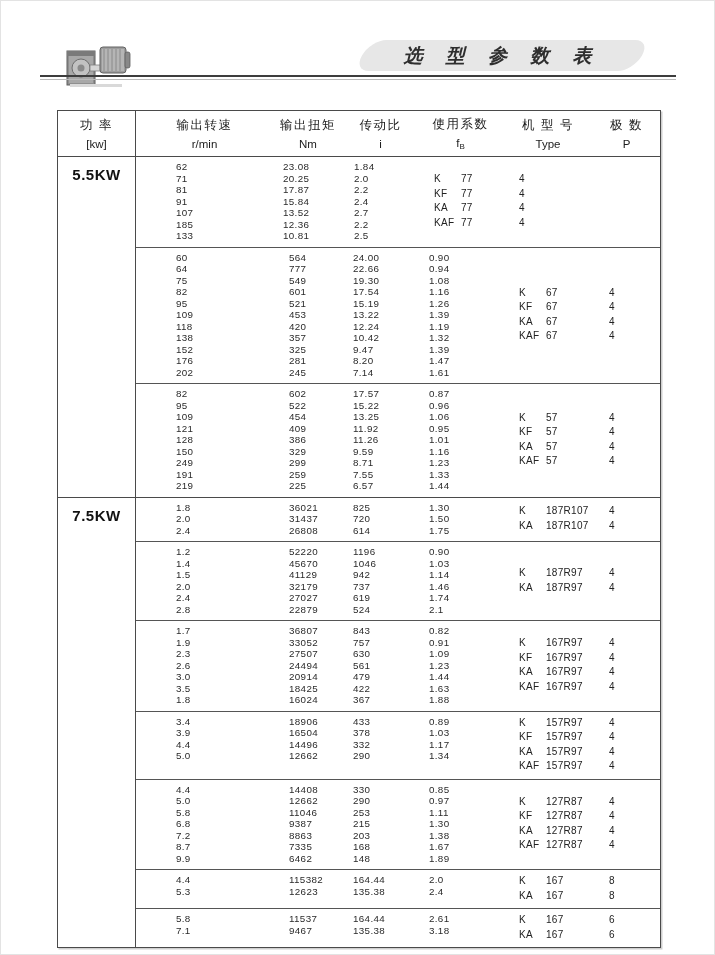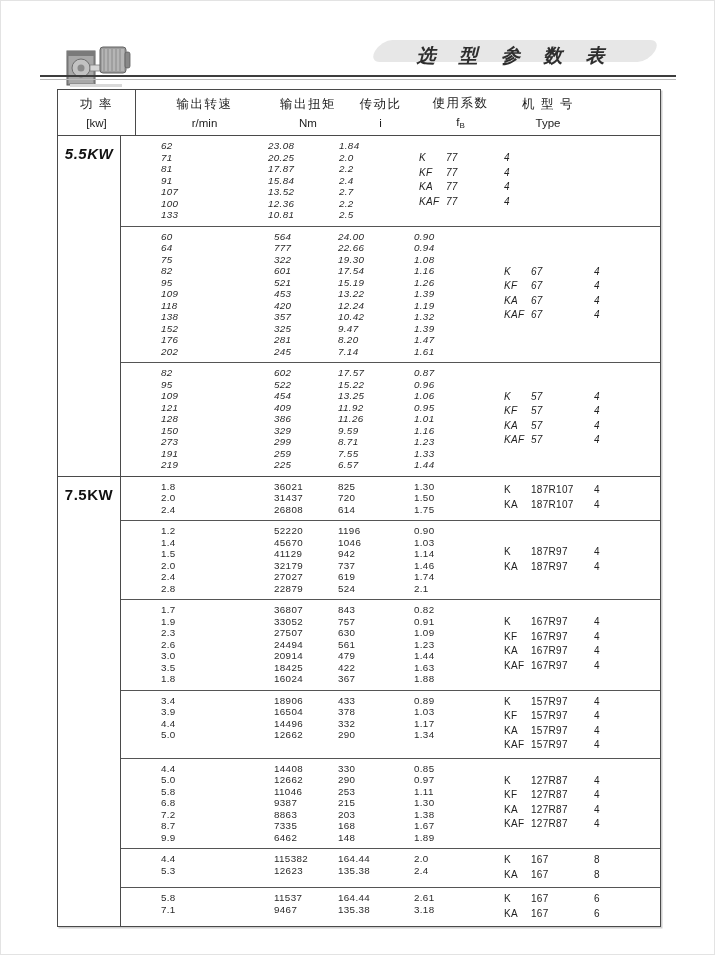--- a/index.html
+++ b/index.html
@@ -4,51 +4,51 @@
 <style>
   html,body{margin:0;padding:0;}
   body{
     width:715px;height:955px;background:#ffffff;position:relative;overflow:hidden;
     font-family:"Liberation Sans",sans-serif;color:#222;
     box-shadow:inset 0 0 0 1px #e3e3e3;
   }
   
   .page-header{position:absolute;left:0;top:0;width:715px;height:100px;}
   .logo-box{position:absolute;left:62px;top:38px;width:74px;height:54px;}
-  .banner-wrap{position:absolute;left:365px;top:40px;width:300px;height:22px;}
+  .banner-wrap{position:absolute;left:352px;top:40px;width:300px;height:31px;}
   .banner-bg{position:absolute;left:10px;right:10px;top:0;bottom:0;background:#e7e7e7;
     border-radius:16px;transform:skewX(-30deg);}
   .banner-label{position:relative;z-index:2;text-align:center;line-height:31px;
     font-size:19px;font-style:italic;font-weight:bold;letter-spacing:9px;color:#2e2e2e;}
   .header-rule{position:absolute;left:40px;right:39px;top:75px;height:0;
     border-top:2.5px solid #3d3d3d;}
   .header-rule-shadow{position:absolute;left:40px;right:39px;top:79px;height:0;
     border-top:1px solid #b9b9b9;}
 
   
-  .param-table{position:absolute;left:57px;top:89px;width:602px;
+  .param-table{position:absolute;left:57px;top:110px;width:602px;
     border:1.5px solid #4a4a4a;background:#fff;box-sizing:content-box;
     box-shadow:1.5px 1.5px 0 #cfcfcf;}
   .thead{display:grid;grid-template-columns:78px 137px 70px 75px 85px 90px 67px;
     height:45px;border-bottom:1.4px solid #4a4a4a;}
   .th{display:flex;flex-direction:column;justify-content:center;align-items:center;
     row-gap:4px;}
   .th-cn{font-size:12.5px;letter-spacing:1.5px;color:#1c1c1c;}
   .th-unit{font-size:11.5px;color:#1c1c1c;}
   .th-power{border-right:1.3px solid #4a4a4a;}
   sub.fsub{font-size:8px;vertical-align:-2px;}
 
   .section{display:flex;}
-  .section-divider{border-bottom:1.4px solid #4a4a4a;font-style:italic;}
+  .section-divider{border-bottom:1.4px solid #4a4a4a;}
   .section-power{width:78px;border-right:1.3px solid #4a4a4a;box-sizing:border-box;
     text-align:center;padding-top:9px;font-weight:bold;font-size:15px;
     letter-spacing:0.5px;color:#111;}
   .section-groups{flex:1;display:flex;flex-direction:column;}
   .group{display:grid;grid-template-columns:137px 70px 75px 85px 90px 67px;
-    padding:4px 15px 5px 0;}
+    padding:4px 0 5px 0;}
   .group + .group{border-top:1.2px solid #555;}
   .colstack{display:flex;flex-direction:column;}
   .num{font-size:9.8px;line-height:11.5px;letter-spacing:0.35px;color:#2a2a2a;}
   .col-speed{padding-left:40px;}
   .col-torque{padding-left:16px;}
   .col-ratio{padding-left:10px;}
   .col-factor{padding-left:11px;}
   .col-type{padding-left:16px;justify-content:center;}
   .col-poles{padding-left:16px;justify-content:center;}
   .type-line{display:flex;font-size:10px;line-height:14.5px;letter-spacing:0.3px;color:#222;}
@@ -113,34 +113,38 @@
       <span class="th-unit">i</span>
     </div>
     <div class="th">
       <span class="th-cn">使用系数</span>
       <span class="th-unit"><span>f</span><sub class="fsub">B</sub></span>
     </div>
     <div class="th">
       <span class="th-cn">机 型 号</span>
       <span class="th-unit">Type</span>
     </div>
+    <div class="th">
+      <span class="th-cn">极  数</span>
+      <span class="th-unit">P</span>
+    </div>
   </div>
 
   <div>
       <div class="section section-divider">
         <div class="section-power">5.5KW</div>
         <div class="section-groups">
           <div class="group">
             <div class="colstack col-speed">
               <div class="num">62</div>
               <div class="num">71</div>
               <div class="num">81</div>
               <div class="num">91</div>
               <div class="num">107</div>
-              <div class="num">100</div>
+              <div class="num">185</div>
               <div class="num">133</div>
             </div>
             <div class="colstack col-ratio">
               <div class="num">23.08</div>
               <div class="num">20.25</div>
               <div class="num">17.87</div>
               <div class="num">15.84</div>
               <div class="num">13.52</div>
               <div class="num">12.36</div>
               <div class="num">10.81</div>
@@ -189,21 +193,21 @@
               <div class="num">109</div>
               <div class="num">118</div>
               <div class="num">138</div>
               <div class="num">152</div>
               <div class="num">176</div>
               <div class="num">202</div>
             </div>
             <div class="colstack col-torque">
               <div class="num">564</div>
               <div class="num">777</div>
-              <div class="num">322</div>
+              <div class="num">549</div>
               <div class="num">601</div>
               <div class="num">521</div>
               <div class="num">453</div>
               <div class="num">420</div>
               <div class="num">357</div>
               <div class="num">325</div>
               <div class="num">281</div>
               <div class="num">245</div>
             </div>
             <div class="colstack col-ratio">
@@ -258,21 +262,21 @@
             </div>
           </div>
           <div class="group">
             <div class="colstack col-speed">
               <div class="num">82</div>
               <div class="num">95</div>
               <div class="num">109</div>
               <div class="num">121</div>
               <div class="num">128</div>
               <div class="num">150</div>
-              <div class="num">273</div>
+              <div class="num">249</div>
               <div class="num">191</div>
               <div class="num">219</div>
             </div>
             <div class="colstack col-torque">
               <div class="num">602</div>
               <div class="num">522</div>
               <div class="num">454</div>
               <div class="num">409</div>
               <div class="num">386</div>
               <div class="num">329</div>

